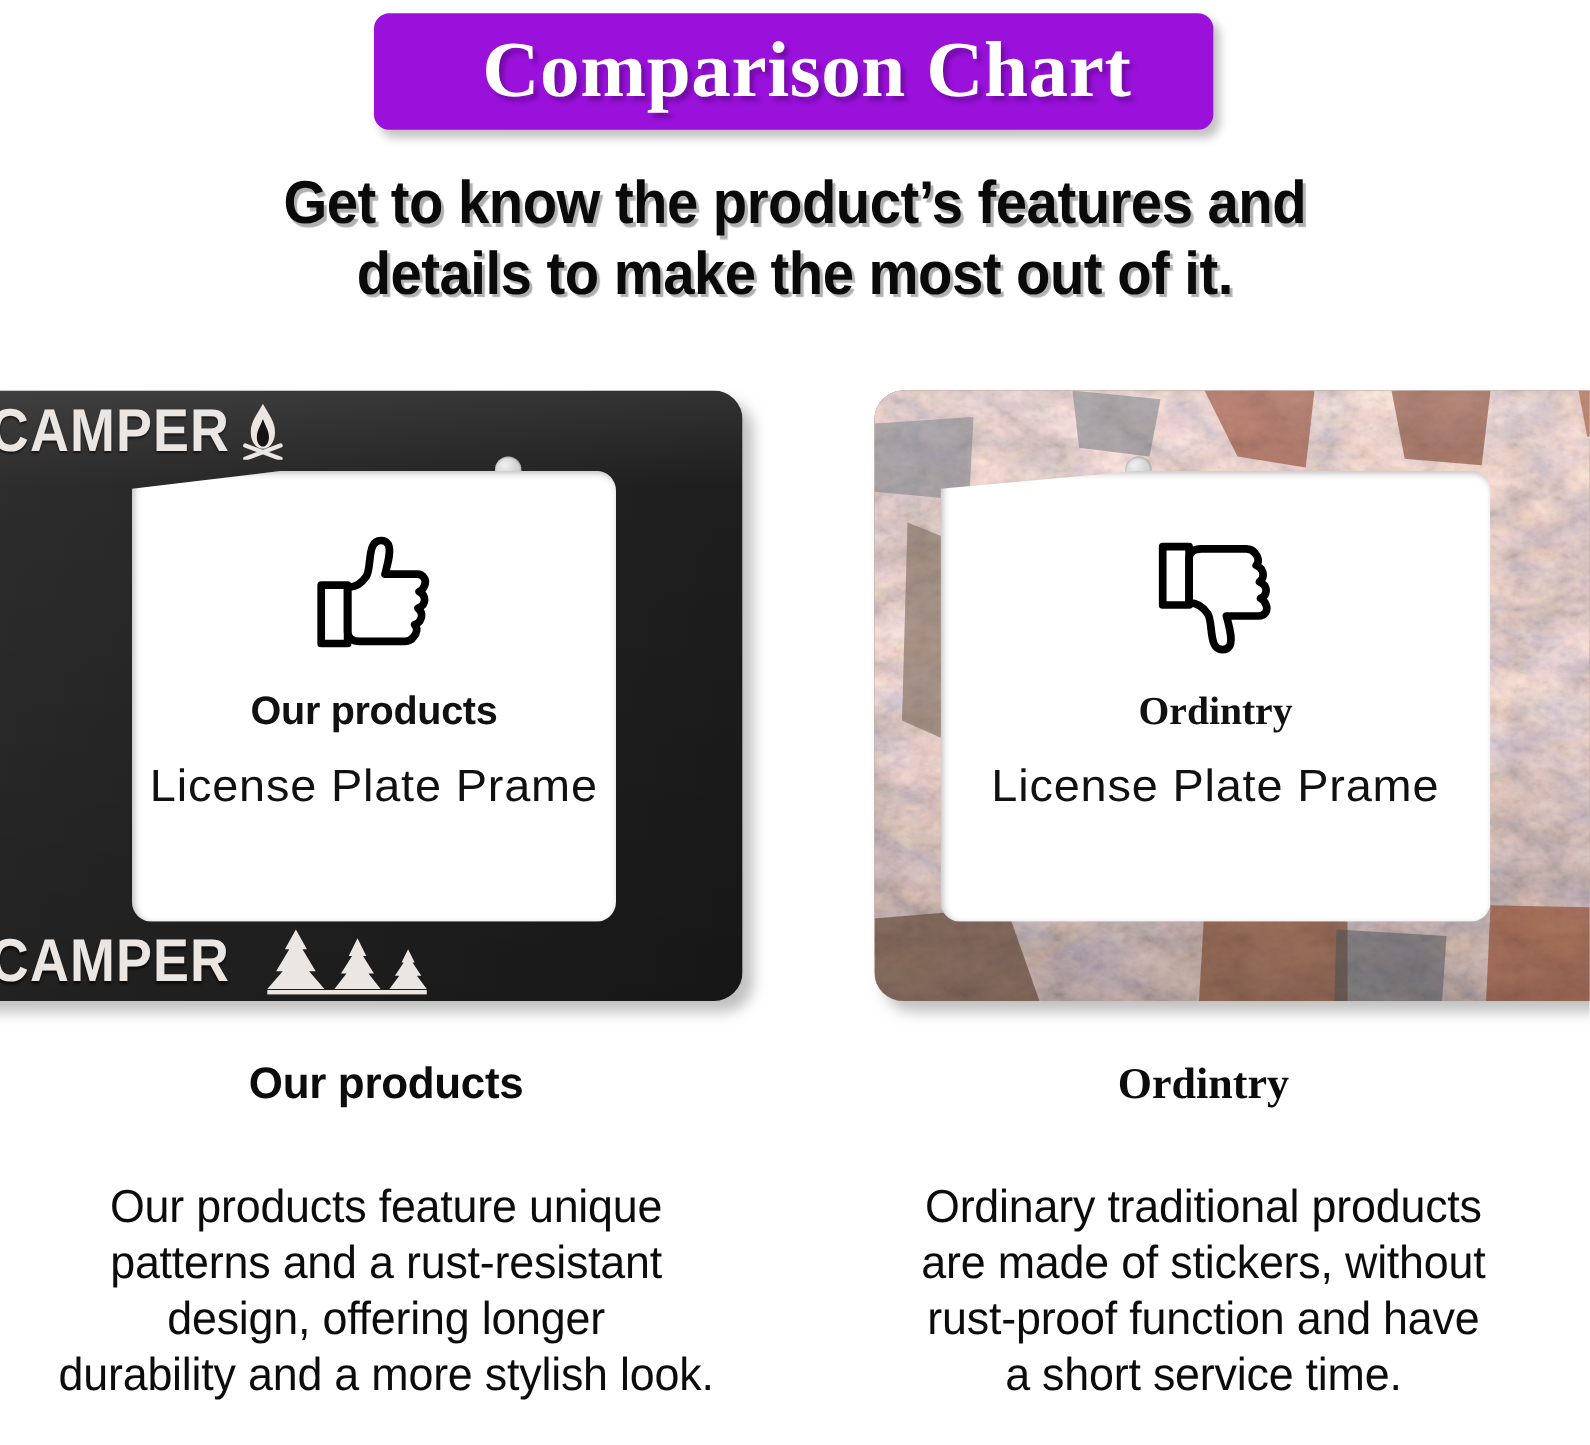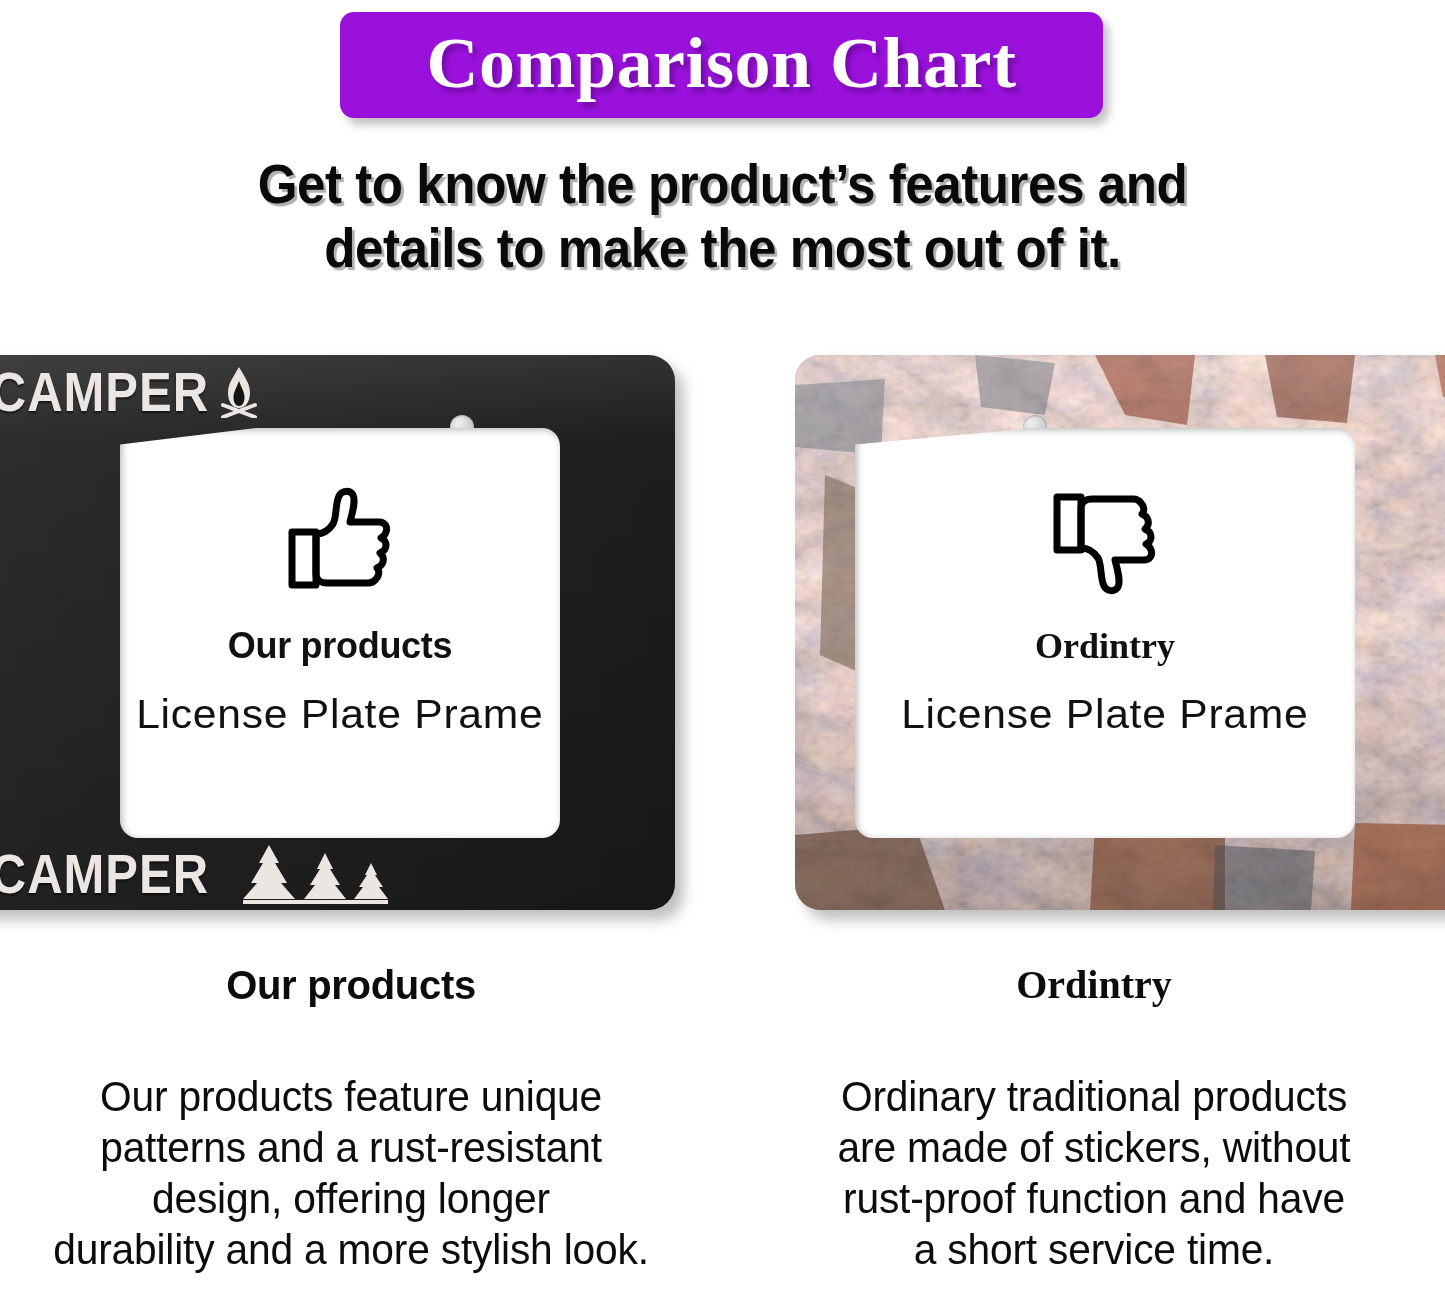--- a/index.html
+++ b/index.html
@@ -14,21 +14,21 @@
   
   #header-area{position:absolute;left:0;top:0;width:1445px;height:330px;}
 
   #title-banner{
     position:absolute;left:340px;top:12px;width:763px;height:106px;
     background:#9A11DC;
     border-radius:14px;
     box-shadow:6px 7px 9px rgba(120,120,120,.45);
   }
   #title-banner-text{
-    position:absolute;left:0;top:0;width:763px;height:106px;
+    position:absolute;left:12px;top:0;width:763px;height:106px;
     display:flex;align-items:center;justify-content:center;
     font-family:"Liberation Serif", serif;
     font-weight:bold;
     font-size:72px;
     color:#ffffff;
     letter-spacing:.5px;
     text-shadow:4px 5px 4px rgba(60,0,90,.40);
     line-height:1;
     padding-bottom:4px;
     box-sizing:border-box;

